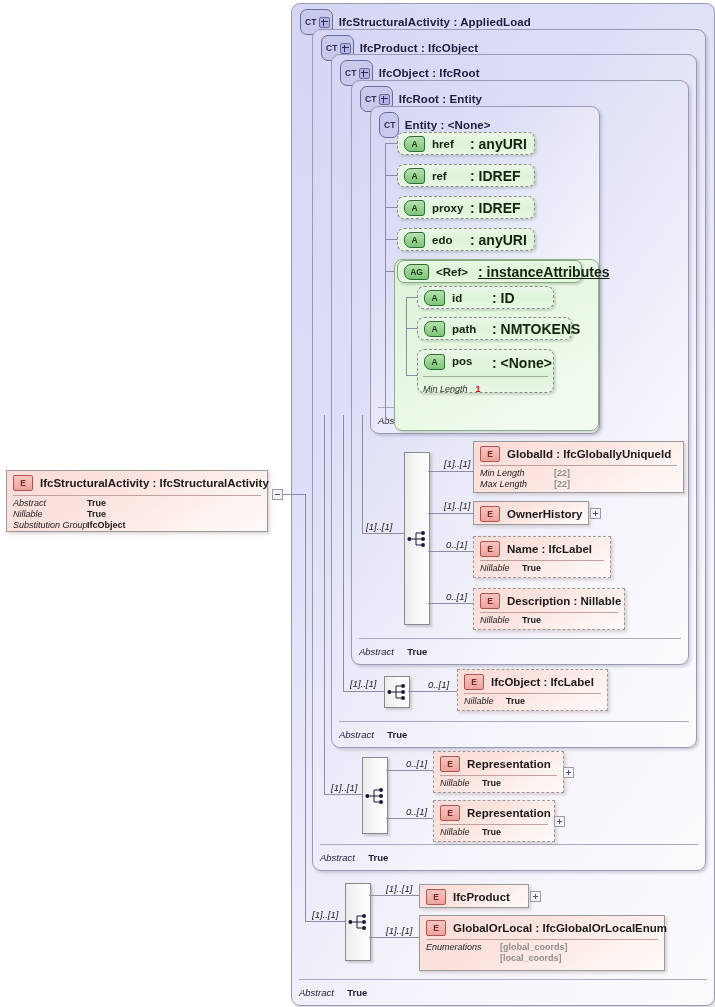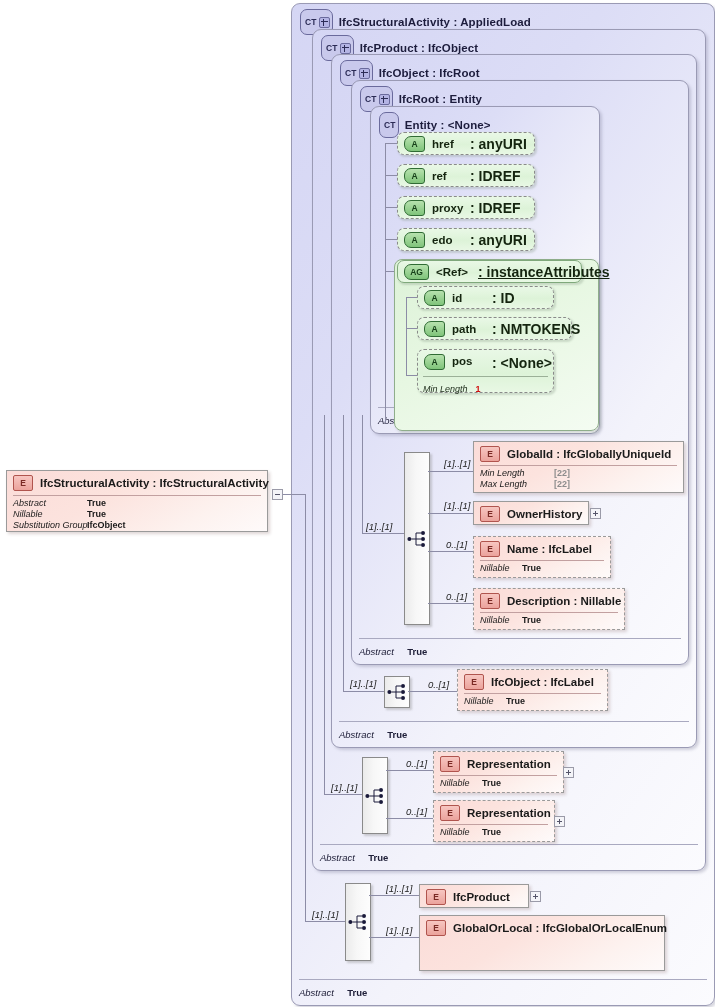--- a/index.html
+++ b/index.html
@@ -462,13 +462,23 @@
 
 <div class="ln lnh" style="left:369px;top:937px;width:50px;"></div>
 <span class="card" style="left:386px;top:925px;">[1]..[1]</span>
 <div class="elem solid" style="left:419px;top:915px;width:246px;height:56px;">
   <div class="e-hdr">
     <span class="e-ico">
         <span>E</span>
       </span>
     <span class="e-nm">GlobalOrLocal : IfcGlobalOrLocalEnum</span>
   </div>
+  <div class="e-body" style="top:23px;">
+    <div class="row">
+      <span class="r-k">Enumerations</span>
+      <span class="r-v grey">[global_coords]</span>
+    </div>
+    <div class="row">
+      <span class="r-k"></span>
+      <span class="r-v grey">[local_coords]</span>
+    </div>
+  </div>
 </div>
 
 </body></html>

